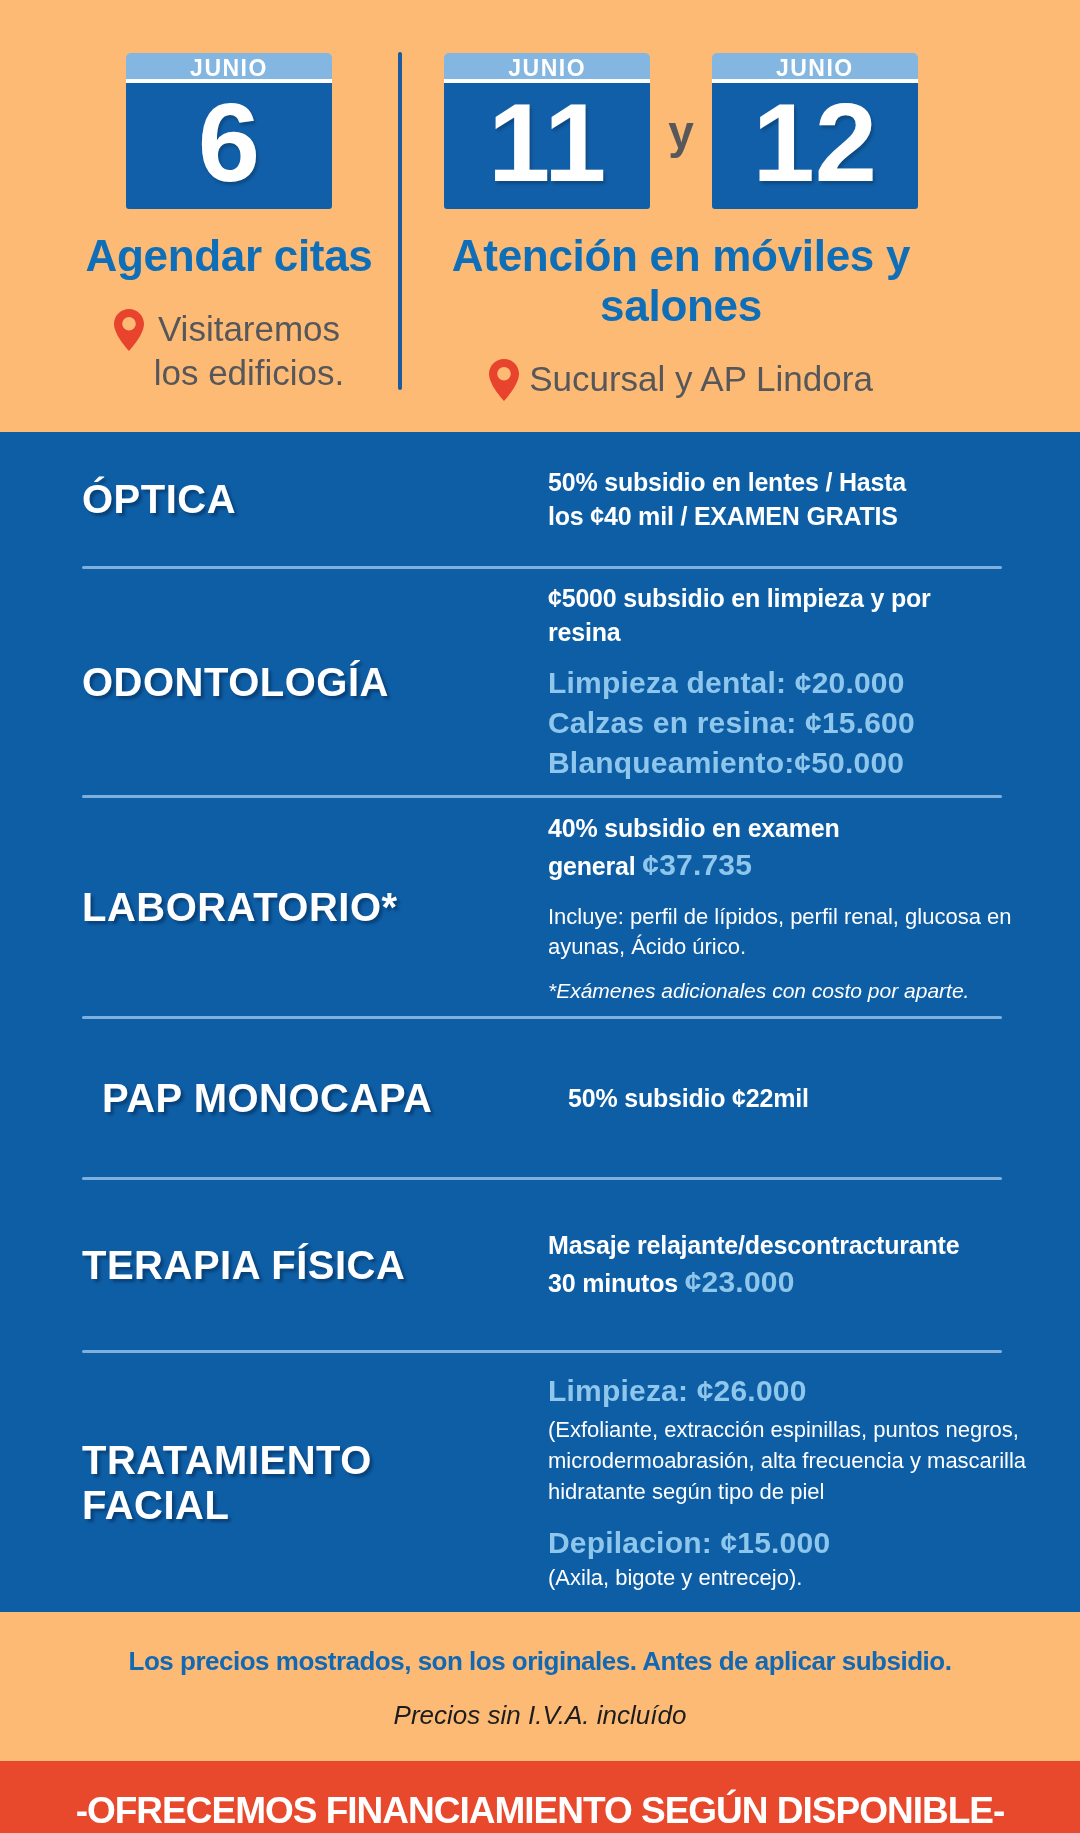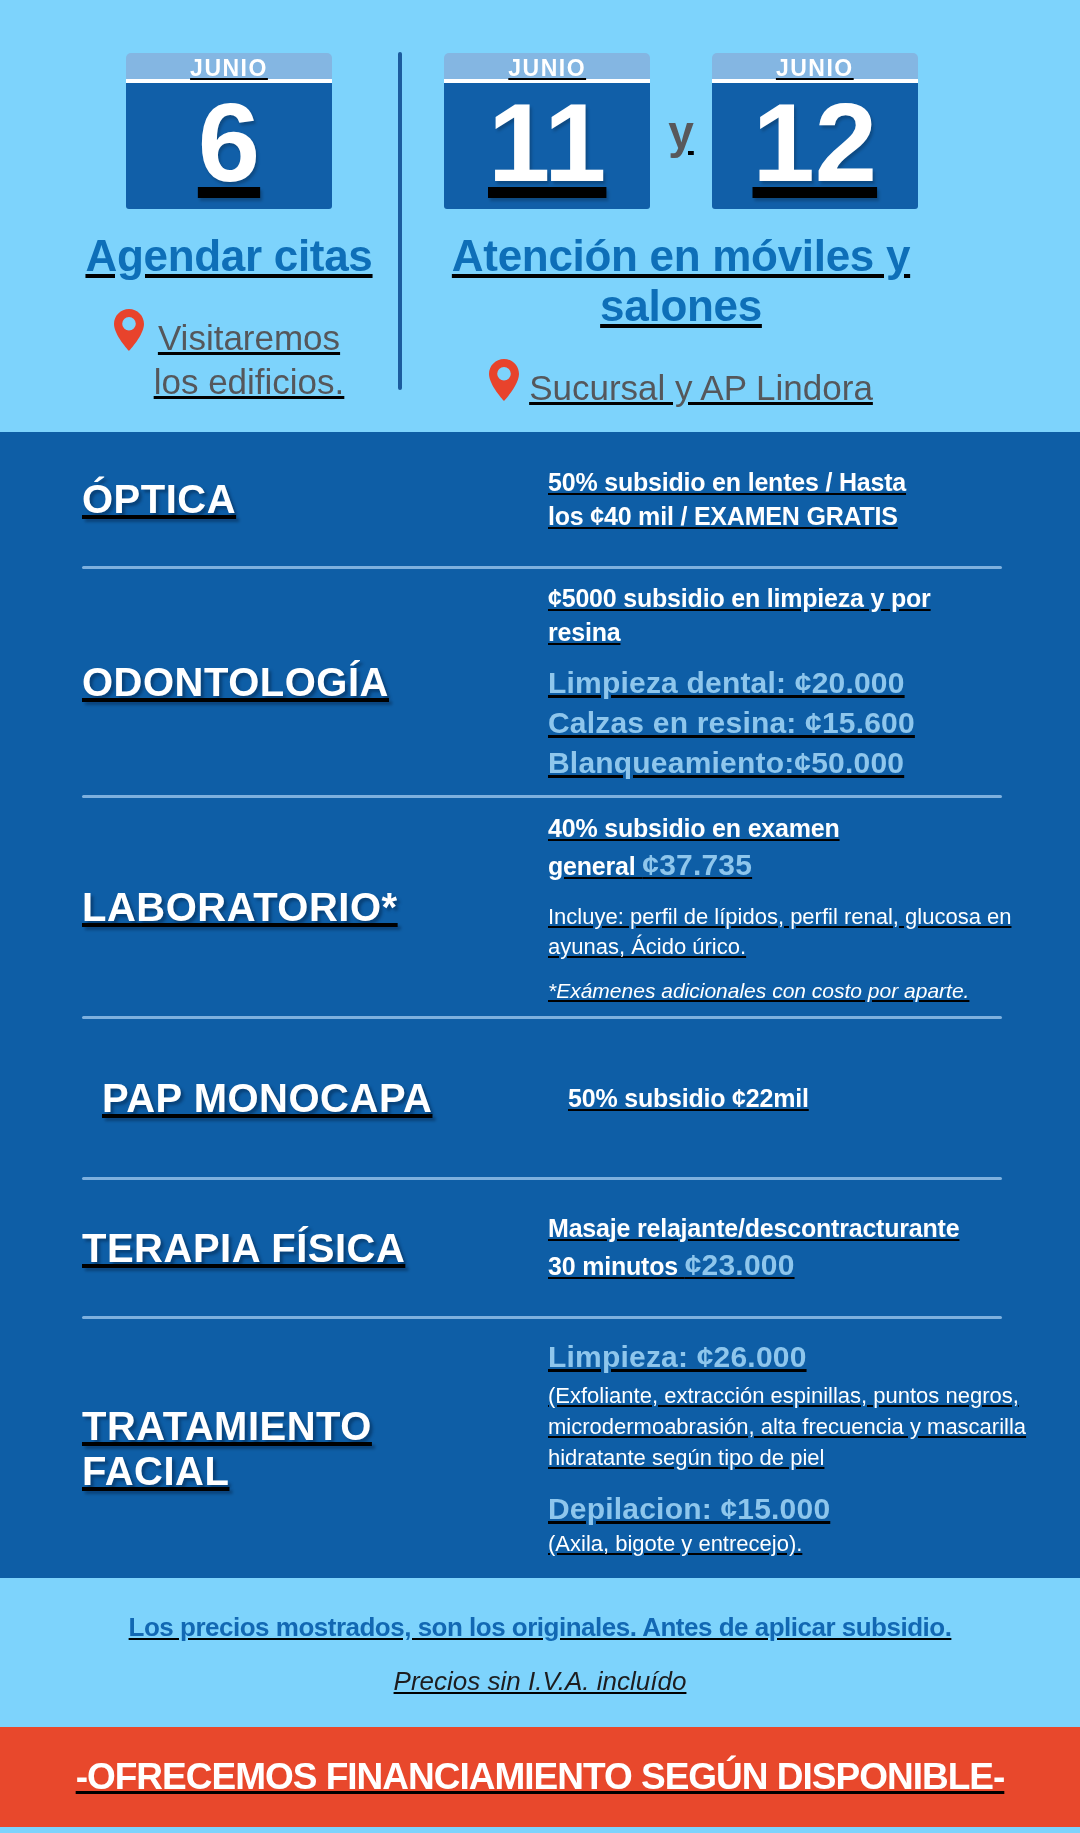--- a/index.html
+++ b/index.html
@@ -1,53 +1,53 @@
 <!DOCTYPE html>
 <html><head>
 <meta charset="utf-8">
 <style>
   * { margin:0; padding:0; box-sizing:border-box; }
   html,body { background:#ffffff; }
   body { font-family:"Liberation Sans", sans-serif; }
-  .page { width:1080px; height:1833px; margin:0 auto; background:#7dd3fc; overflow:hidden; position:relative;text-decoration:underline; }
+  .page { width:1080px; height:1833px; margin:0 auto; background:#fdba74; overflow:hidden; position:relative; }
 
   
   .hdr { height:432px; display:flex; }
   .hdr-left { width:398px; padding:53px 0 0 60px; display:flex; flex-direction:column; align-items:center; }
   .hdr-divider { width:4px; height:338px; margin-top:52px; background:#1c5c9e; border-radius:2px; }
   .hdr-right { flex:1; padding:53px 120px 0 0; display:flex; flex-direction:column; align-items:center; }
 
   .cal { width:206px; border-radius:5px 5px 3px 3px; overflow:hidden; box-shadow:0 0 0 0 transparent; }
   .cal-month { height:30px; background:#84b6e2; border-bottom:4px solid #ffffff; color:#ffffff;
                font-weight:bold; font-size:23px; letter-spacing:1.5px; text-align:center; line-height:30px; }
   .cal-day { height:126px; background:#115fa8; color:#ffffff; font-weight:bold; font-size:112px;
              line-height:120px; text-align:center; text-shadow:2px 3px 3px rgba(0,0,0,.22); }
 
   .cal-row { display:flex; align-items:flex-start; }
   .conj { font-size:46px; font-weight:bold; color:#58585b; margin:52px 18px 0 18px; }
 
   .hdr-title { margin-top:22px; color:#0e6fb8; font-weight:bold; font-size:44px; letter-spacing:-0.3px; text-align:center; }
 
   .loc { margin-top:26px; display:flex; align-items:flex-start; justify-content:center; gap:10px; }
-  .loc-text { color:#55575b; font-size:35px; line-height:1.26; text-align:center; white-space:pre-line;margin-top:9px; }
+  .loc-text { color:#55575b; font-size:35px; line-height:1.26; text-align:center; white-space:pre-line; }
   .pin { flex:0 0 auto; margin-top:2px; }
 
   
   .panel { background:#0e5ea6; }
   .row { display:flex; align-items:center; }
   .svc-name { flex:0 0 548px; padding-left:82px; color:#ffffff; font-weight:bold; font-size:40px;
               letter-spacing:0.5px; line-height:1.12; text-shadow:3px 3px 3px rgba(2,30,64,.45); white-space:pre-line; }
   .svc-body { flex:1 1 auto; padding-right:28px; }
   .rule { height:3px; margin:0 78px 0 82px; background:#7db0de; border-radius:2px; }
 
   .row-optica { height:134px; }
   .row-odonto { height:226px; }
   .row-lab    { height:218px; }
   .row-pap    { height:158px;padding-left:20px; }
-  .row-ter    { height:136px; }
+  .row-ter    { height:170px; }
   .row-fac    { height:259px; }
 
   .desc { color:#ffffff; font-weight:bold; font-size:25px; line-height:1.36; letter-spacing:-0.2px; white-space:pre-line; }
   .accent { color:#8ec6ec; font-weight:bold; font-size:30px; letter-spacing:0.2px; }
   .accent-lines { color:#8ec6ec; font-weight:bold; font-size:30px; line-height:1.34; letter-spacing:0.2px; white-space:pre-line; }
   .detail { color:#ffffff; font-size:22px; line-height:1.4; }
   .note { color:#ffffff; font-size:21px; font-style:italic; }
   .mt14 { margin-top:14px; } .mt16 { margin-top:16px; } .mt20 { margin-top:16px; } .mt4 { margin-top:4px; }
 
   

